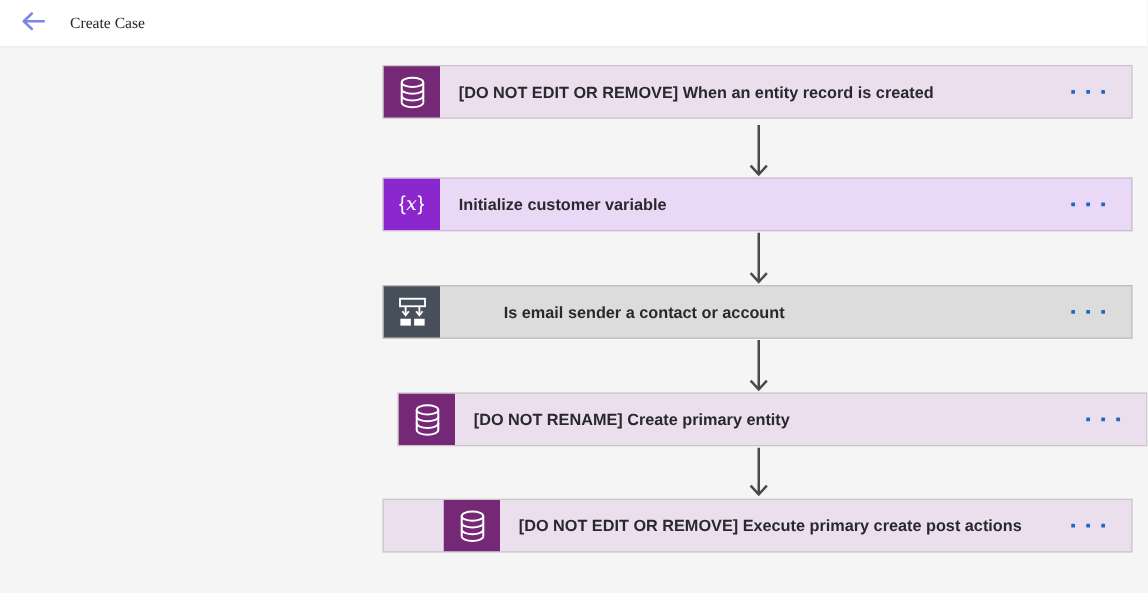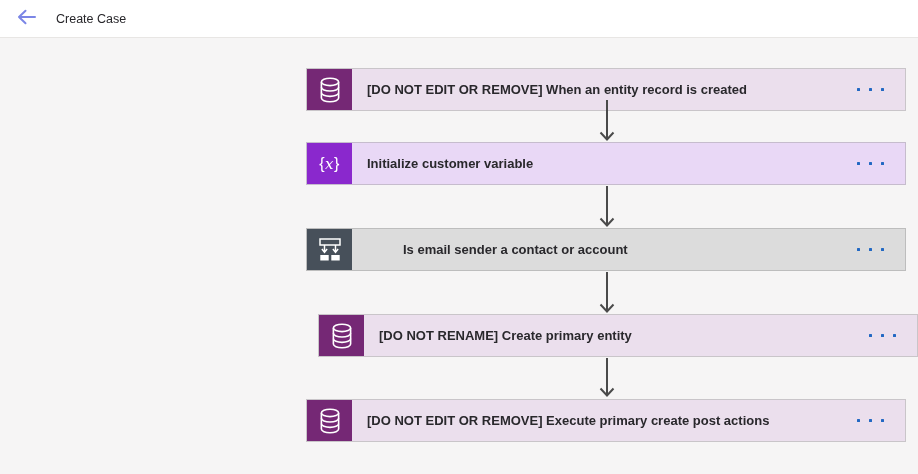--- a/index.html
+++ b/index.html
@@ -9,21 +9,21 @@
     background: #f6f5f5;
     position: relative;
   }
 
   
   .header {
     position: absolute; top: 0; left: 0;
     width: 918px; height: 38px;
     background: #ffffff;
     border-bottom: 1px solid #e8e6e4;
-    display: flex; align-items: center;
+    display: flex; align-items: center; font-family: Liberation Serif, serif;
   }
   .back-btn {
     width: 22px; height: 22px;
     margin-left: 16px;
     border: none; background: transparent;
     cursor: pointer;
     display: flex; align-items: center; justify-content: center;
   }
   .page-title {
     margin-left: 18px;
@@ -98,25 +98,25 @@
   }
 
   
   .arrow {
     position: absolute;
     left: 598px;
     width: 18px; height: 43px;
   }
 
   
-  .pos-c1 { top: 68px; }  .pos-a1 { top: 100px; }
+  .pos-c1 { top: 52px; }  .pos-a1 { top: 100px; }
   .pos-c2 { top: 142px; } .pos-a2 { top: 186px; }
   .pos-c3 { top: 228px; gap: 36px; } .pos-a3 { top: 272px; }
   .pos-c4 { top: 314px; margin-left: 12px; } .pos-a4 { top: 358px; }
-  .pos-c5 { top: 399px; }
+  .pos-c5 { top: 399px; padding-left: 48px; }
 </style>
 </head>
 <body>
 
 <div class="header">
   <button class="back-btn">
     <span>
       <svg width="20" height="16" viewBox="0 0 20 16">
         <path d="M2 8 H18 M2 8 L8.5 1.8 M2 8 L8.5 14.2" stroke="#7b86e6" stroke-width="2" fill="none" stroke-linecap="round" stroke-linejoin="round"></path>
       </svg>

